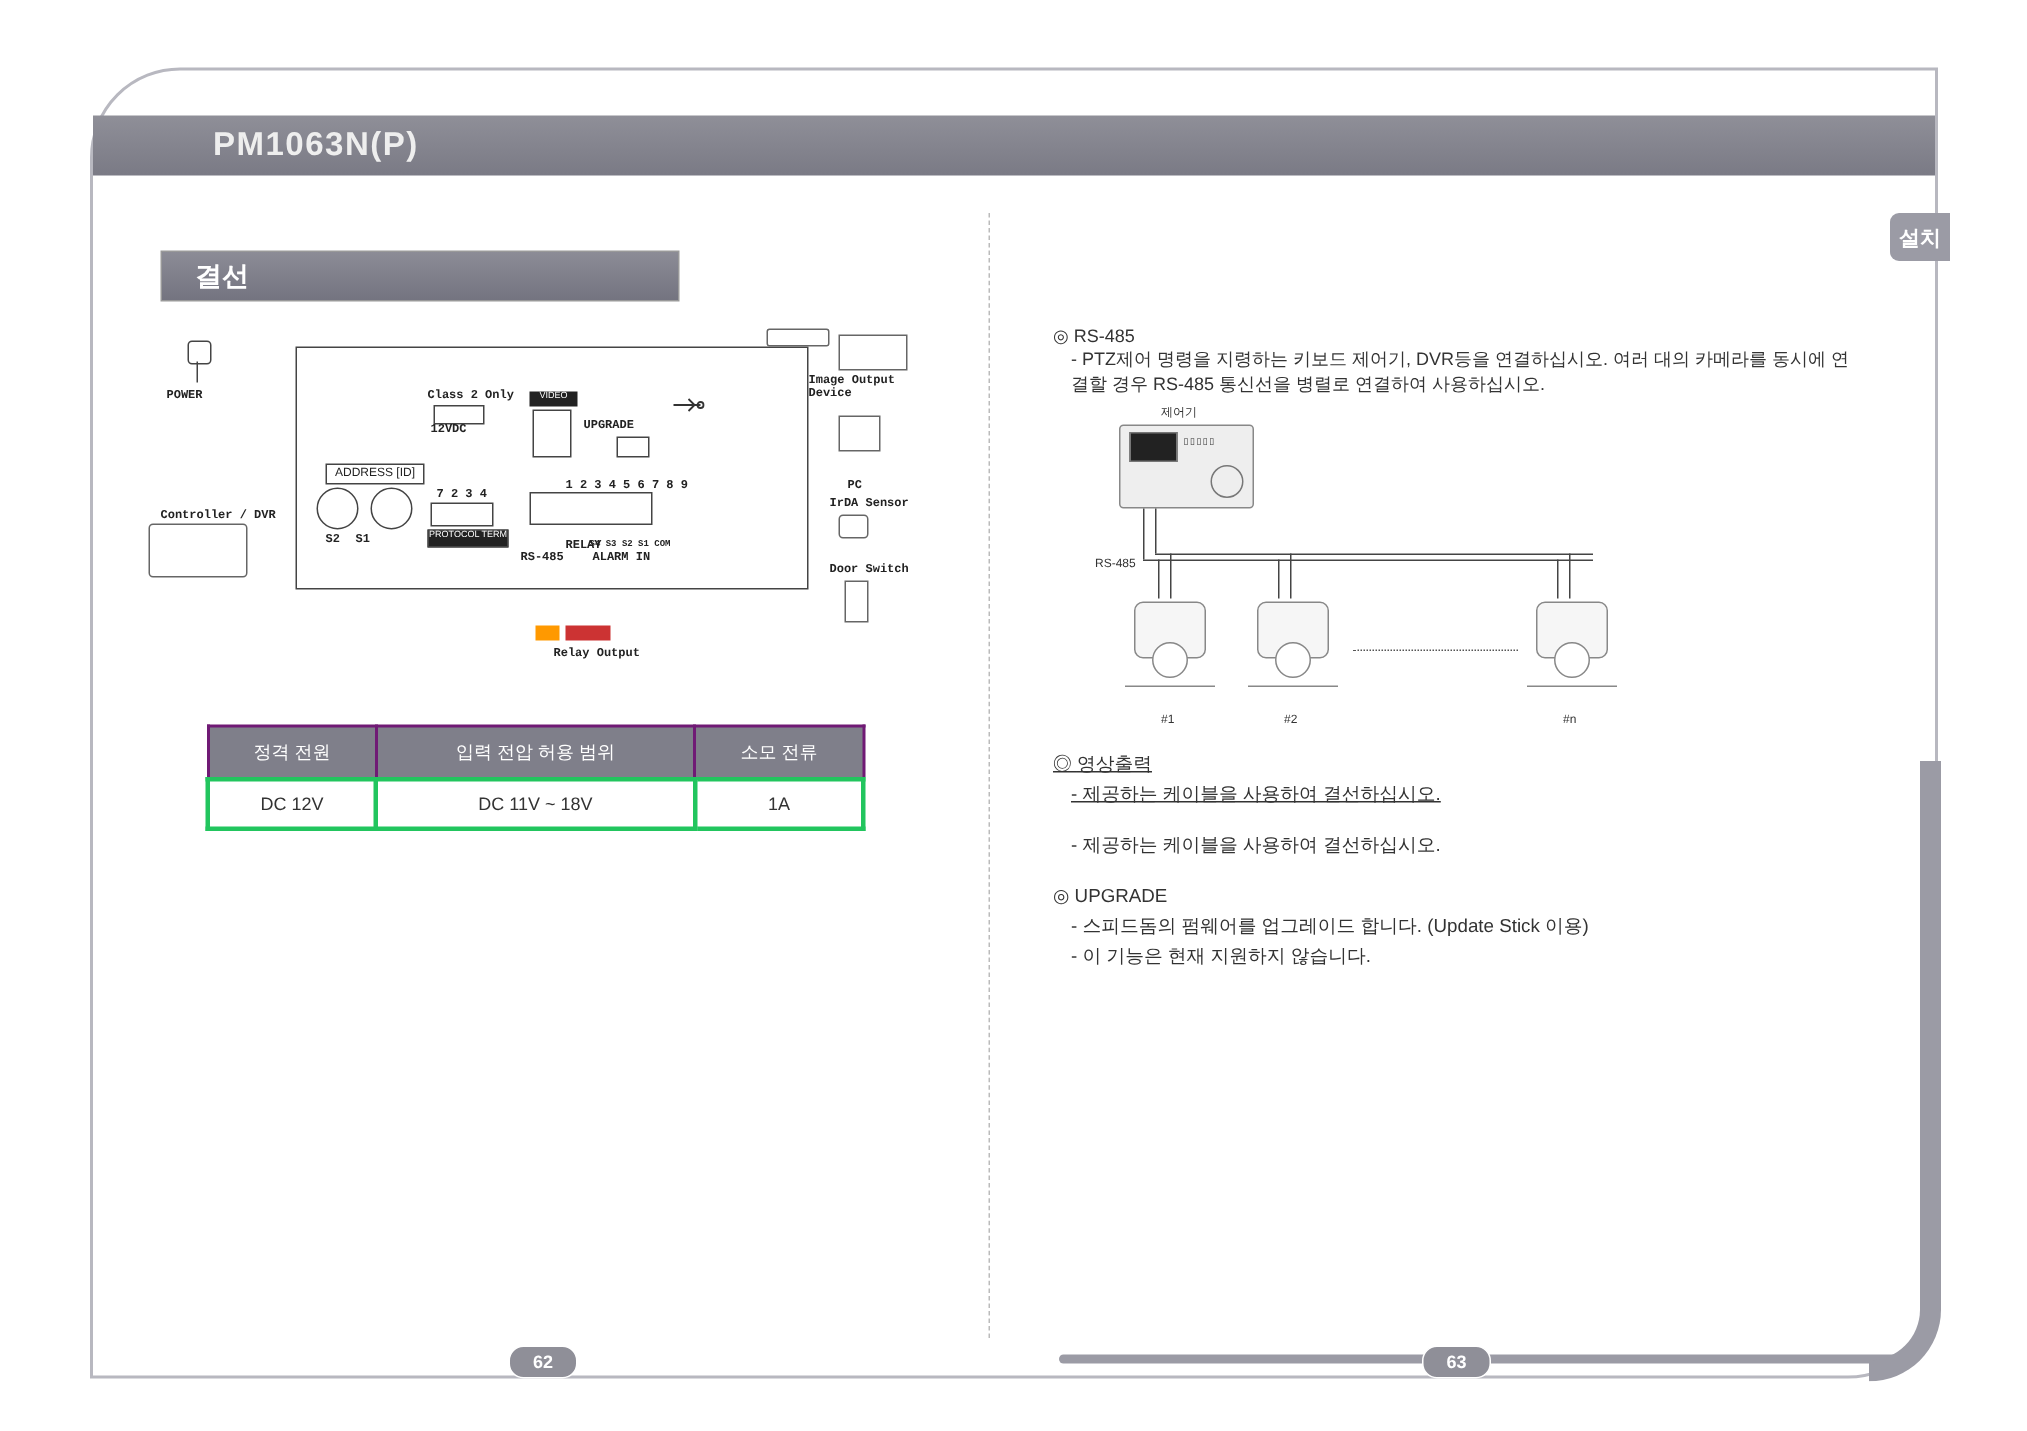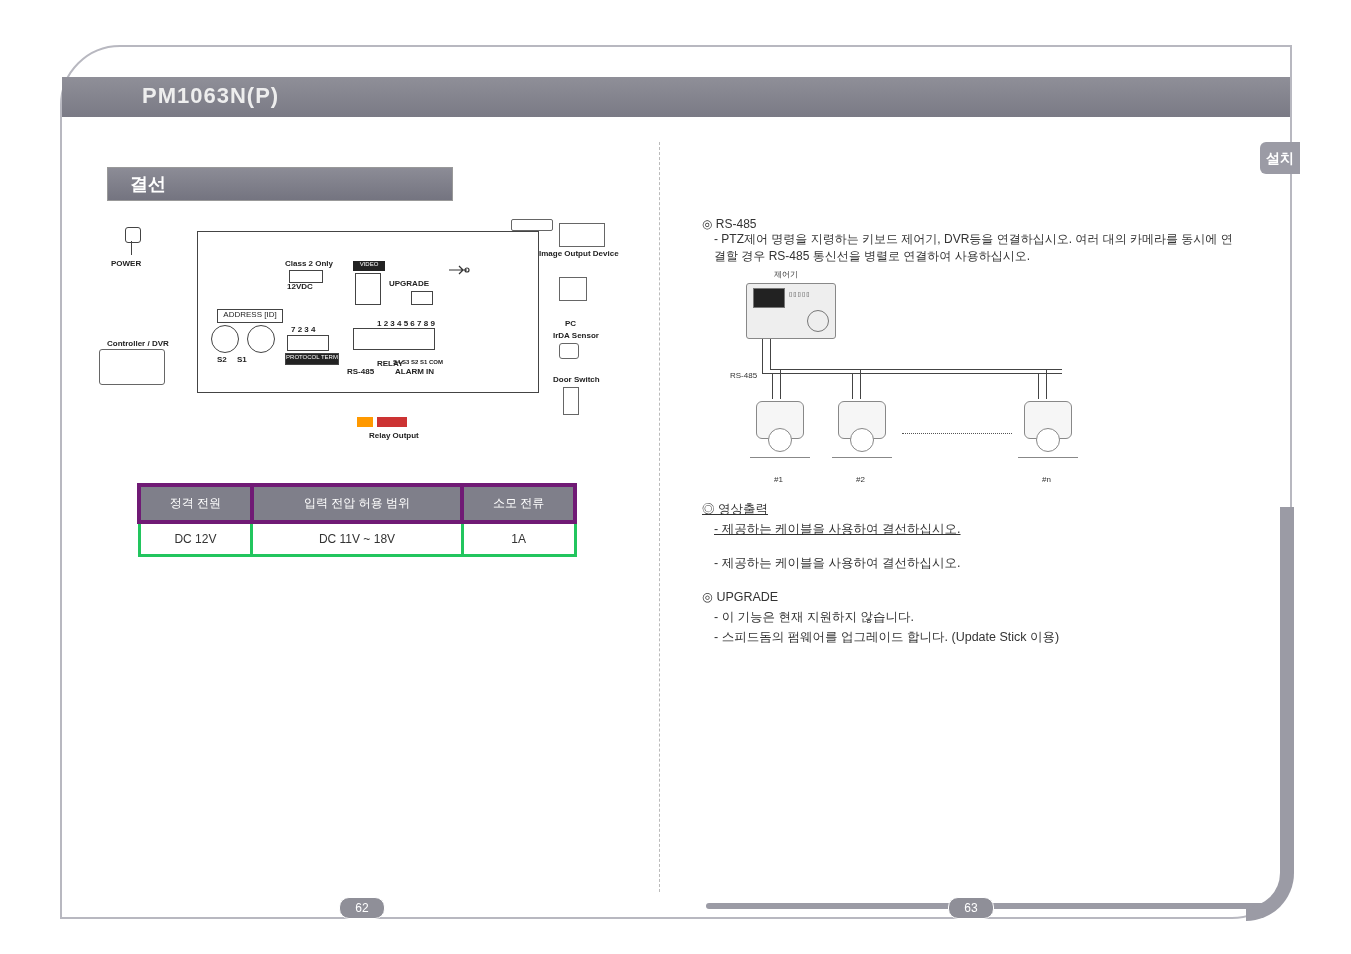--- a/index.html
+++ b/index.html
@@ -91,55 +91,56 @@
     width: 500px;
     height: 230px;
     position: relative;
     font-size: 8px;
     color: #222;
   }
   .diagram-label {
     position: absolute;
     font-size: 8px;
     font-weight: bold;
+    font-family: Liberation Mono, monospace;
   }
   .bullet-block { margin-top: 24px; padding-left: 22px; font-size: 12.5px; line-height: 1.6; }
   .bullet-title::before { content: "◎ "; }
   .sub-line { padding-left: 12px; }
   .power-table {
     margin-top: 18px;
     margin-left: 30px;
     border-collapse: collapse;
     width: 440px;
   }
   .power-table th {
     background: #7f7f8a;
     color: #fff;
     font-size: 12px;
     font-weight: normal;
     padding: 8px 4px;
-    border: 4px solid #701a75;
+    border: 2px solid #701a75;
   }
   .power-table td {
     text-align: center;
     font-size: 12px;
     padding: 8px 4px;
     border: 3px solid #22c55e;
   }
   .page-num {
     position: absolute;
     bottom: -2px;
     width: 44px;
     height: 20px;
     background: #8f8f98;
     color: #fff;
     text-align: center;
     line-height: 20px;
     font-size: 12px;
-    font-weight: normal;
+    font-weight: bold;
     border-radius: 10px;
     border: 1px solid #fff;
   }
   .page-num.left { left: 277px; }
   .page-footer-bar {
     position: absolute;
     left: 644px;
     bottom: 8px;
     width: 570px;
     height: 6px;
@@ -340,22 +341,22 @@
       <div class="bullet-title">영상출력</div>
       <div class="sub-line">- 제공하는 케이블을 사용하여 결선하십시오.</div>
     </div>
 
     <div class="bullet-block" style="margin-top:14px;padding-left:0;">
       <div class="sub-line">- 제공하는 케이블을 사용하여 결선하십시오.</div>
     </div>
 
     <div class="bullet-block" style="margin-top:14px;padding-left:0;">
       <div class="bullet-title">UPGRADE</div>
+      <div class="sub-line">- 스피드돔의 펌웨어를 업그레이드 합니다. (Update Stick 이용)</div>
       <div class="sub-line">- 이 기능은 현재 지원하지 않습니다.</div>
-      <div class="sub-line">- 스피드돔의 펌웨어를 업그레이드 합니다. (Update Stick 이용)</div>
     </div>
   </div>
 
   <div class="page-num left">62</div>
   <div class="page-footer-bar"></div>
   <div class="page-num right">63</div>
 
   <div class="right-curve-accent"></div>
 </div>
 

